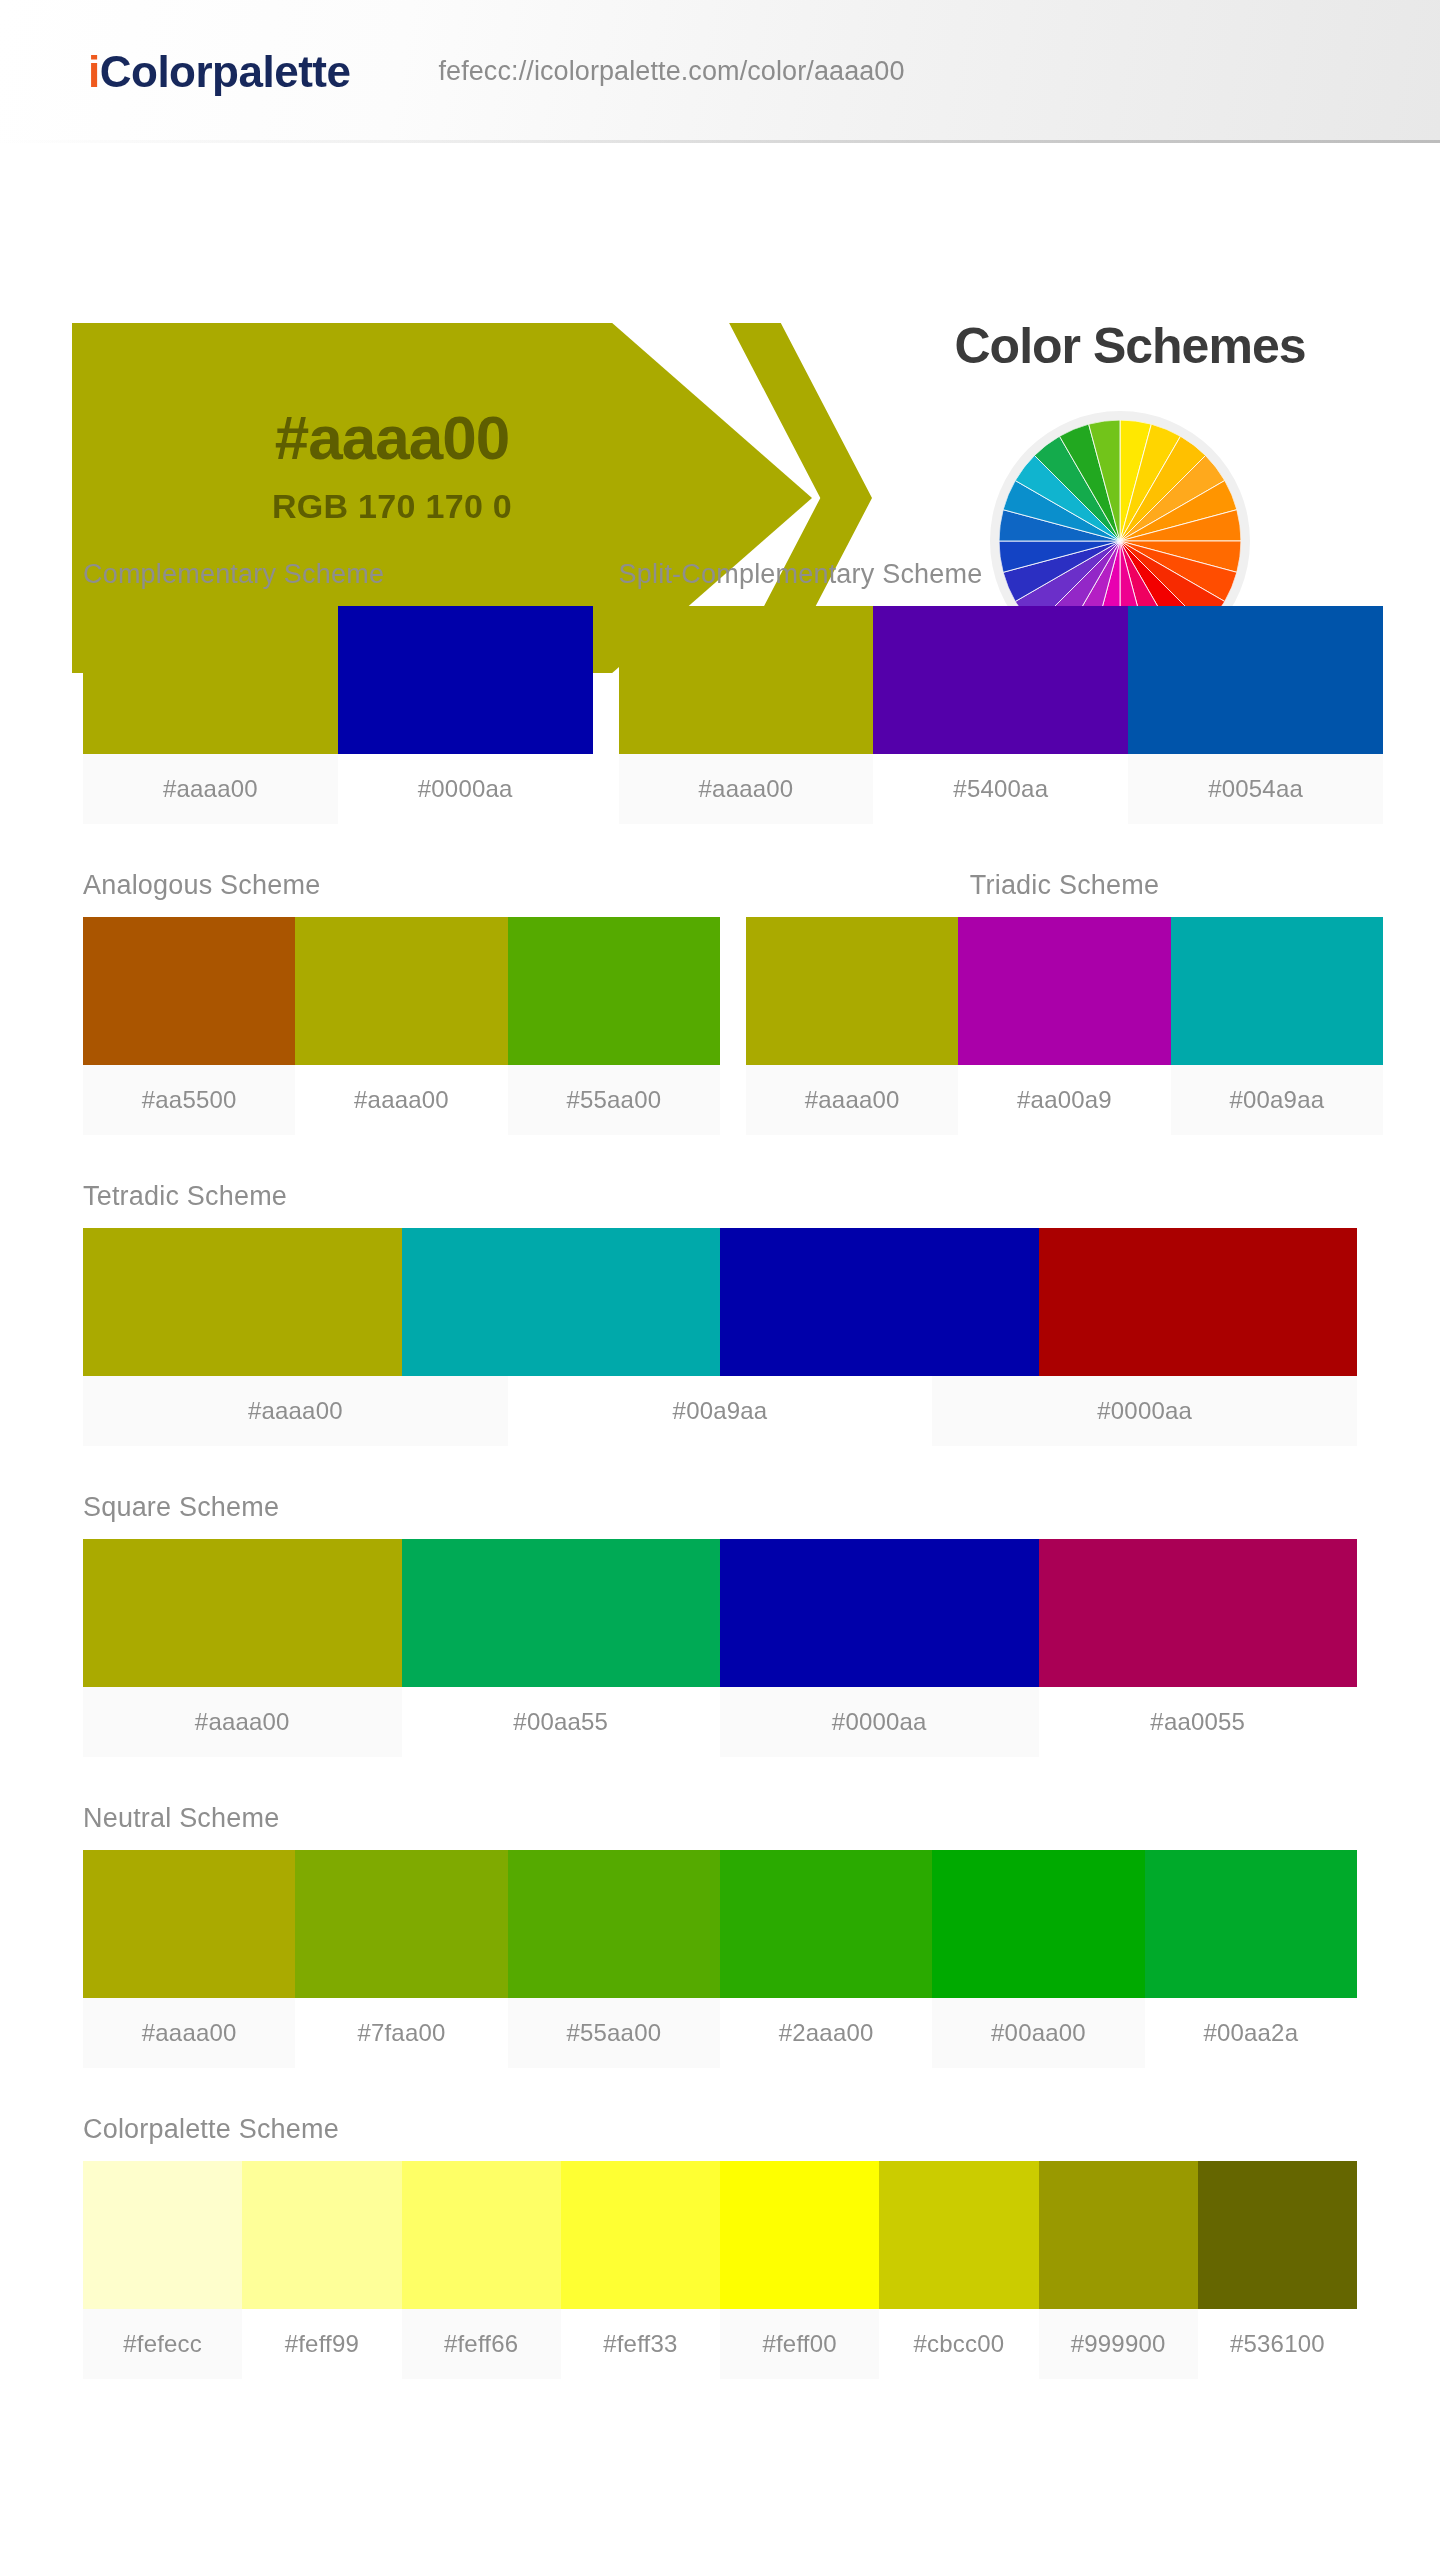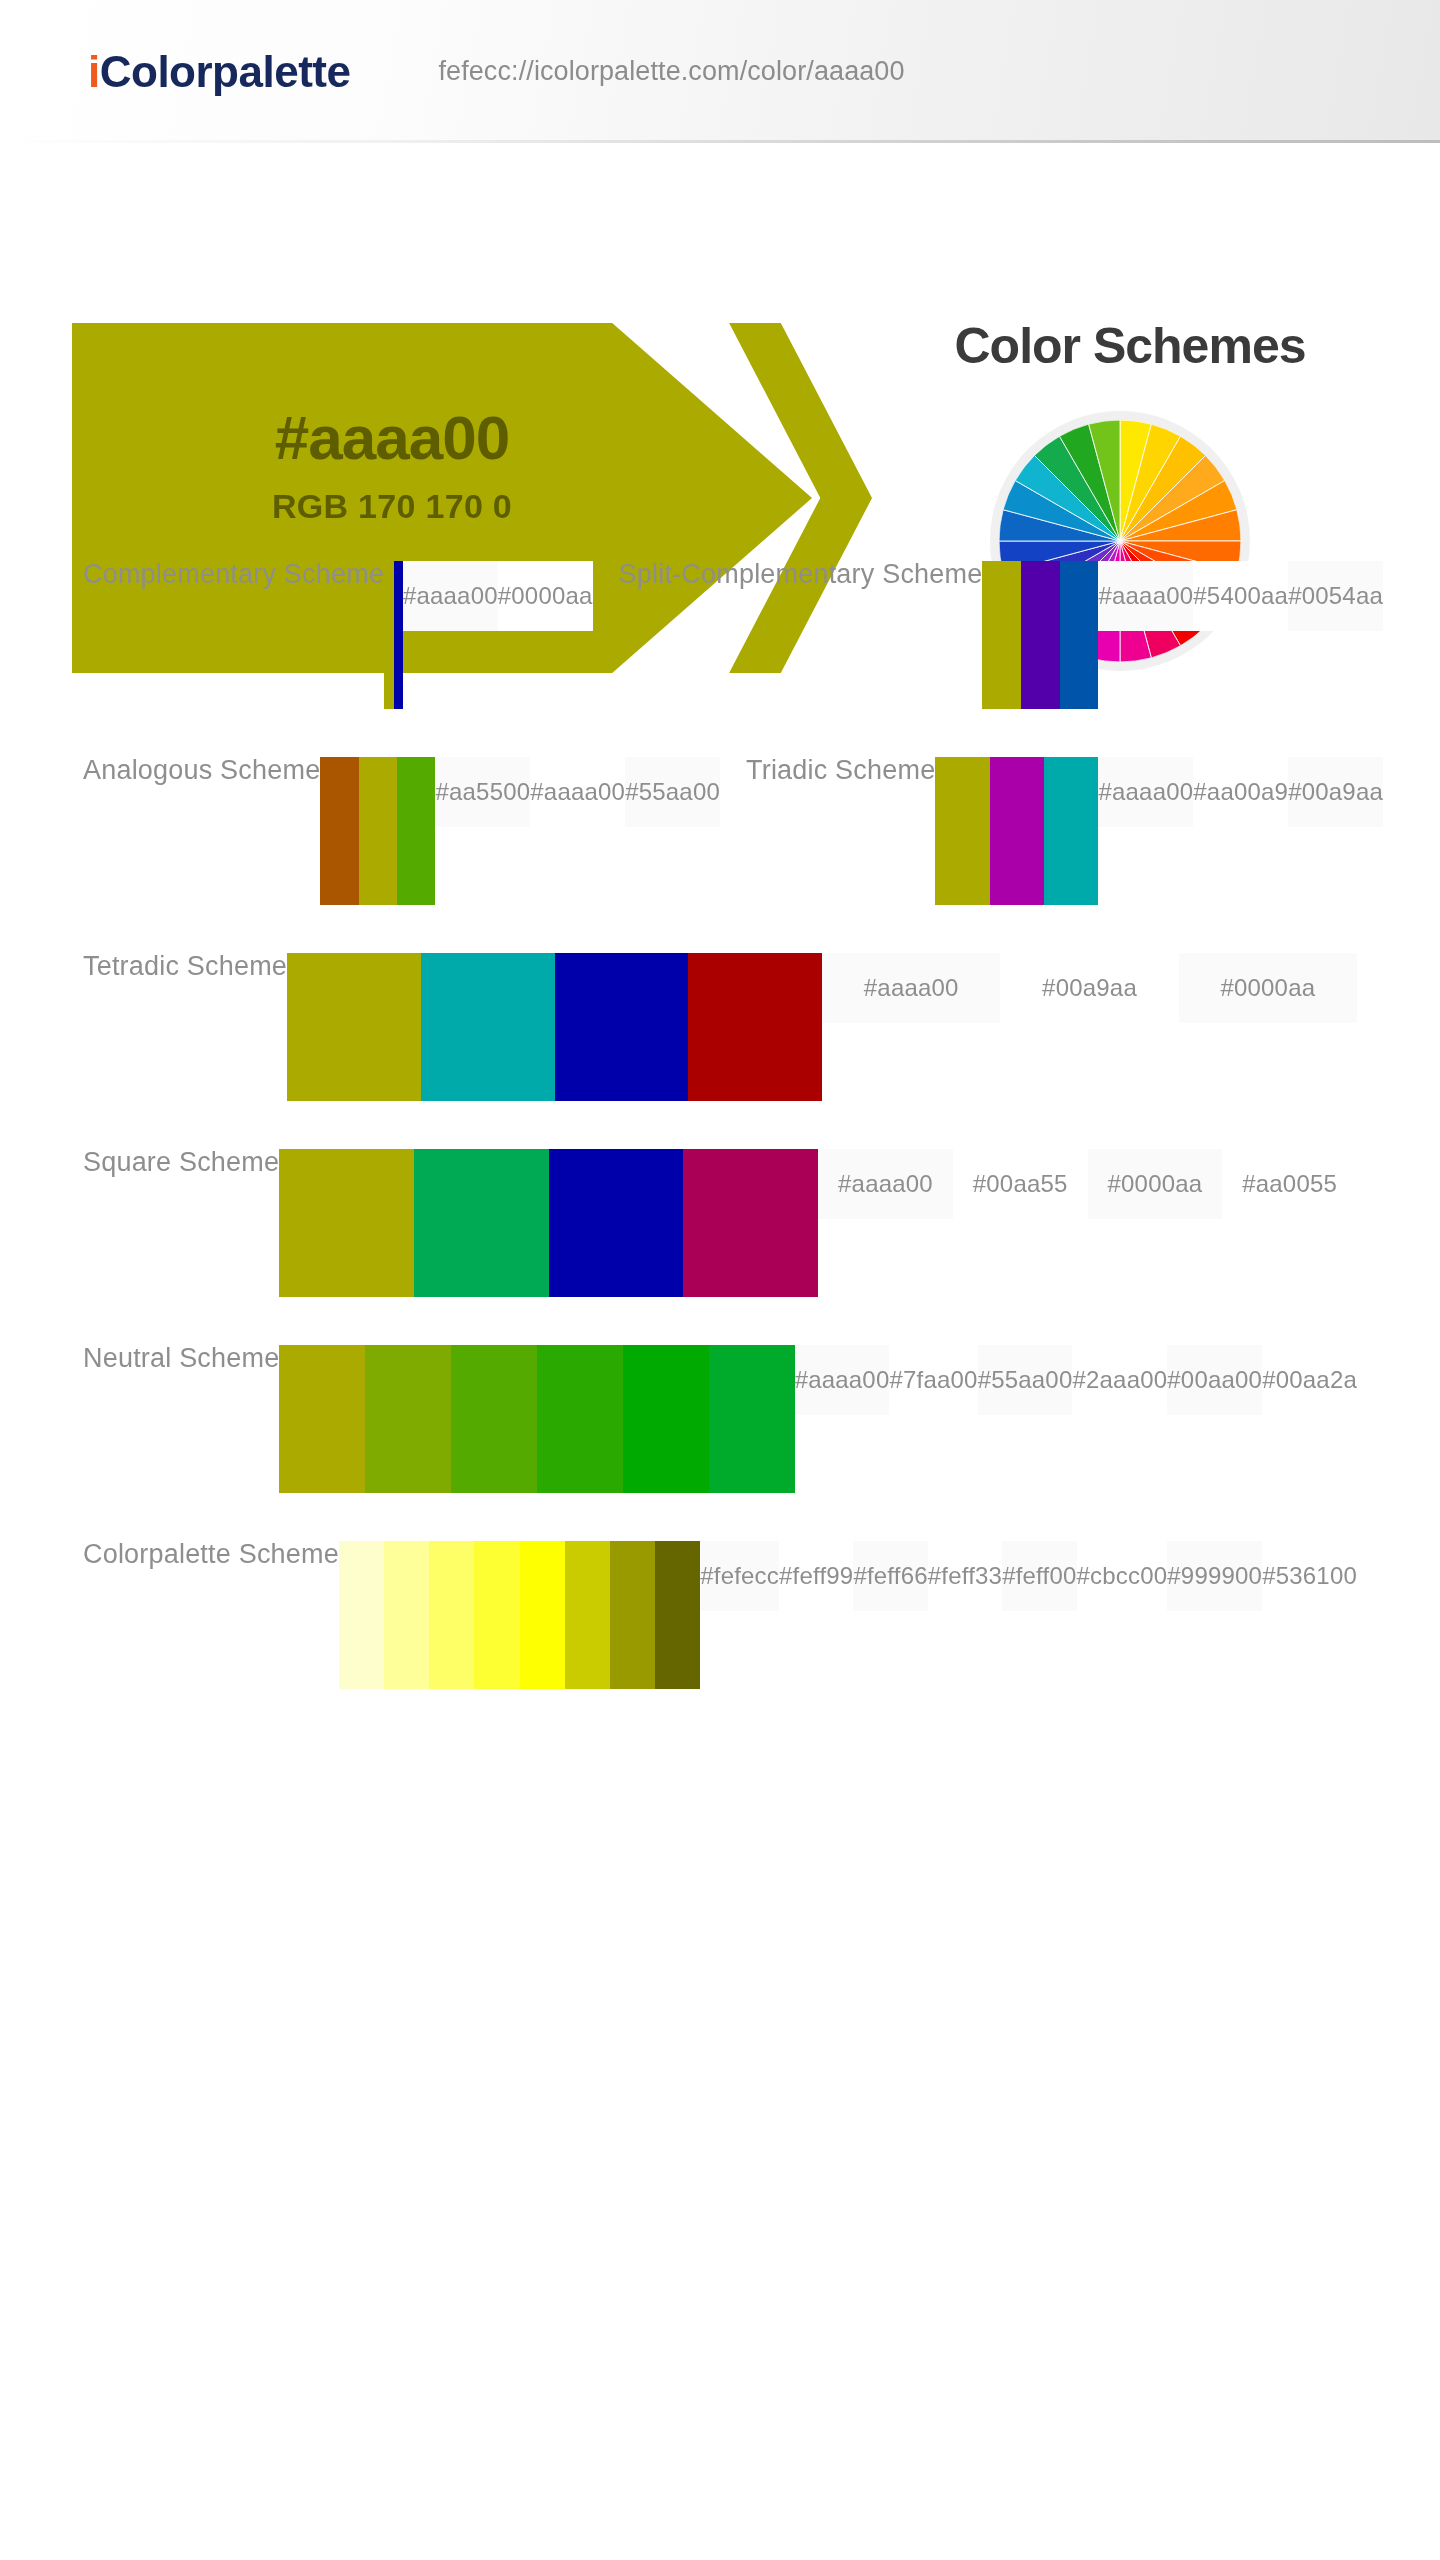--- a/index.html
+++ b/index.html
@@ -140,21 +140,21 @@
     width: 1440px;
     padding-top: 18px;
   }
   .row {
     display: flex;
     width: 1274px;
     margin: 0 auto 48px auto;
     gap: 26px;
   }
   .row.full .scheme { flex: 1 1 100%; }
-  .scheme { display: flex; flex-direction: row; }
+  .scheme { display: flex; flex-direction: column; }
   .scheme-title {
     font-size: 27px;
     color: #8e8e8e;
     font-weight: 400;
     letter-spacing: .2px;
     margin-bottom: 18px;
     line-height: 1;
     white-space: nowrap;
   }
   .swatch-strip { display: flex; width: 100%; height: 148px; }
@@ -259,21 +259,21 @@
           <div class="swatch" style="background: rgb(170, 85, 0);"></div>
           <div class="swatch" style="background: rgb(170, 170, 0);"></div>
           <div class="swatch" style="background: rgb(85, 170, 0);"></div>
         </div>
         <div class="label-strip">
           <div class="swatch-label alt">#aa5500</div>
           <div class="swatch-label">#aaaa00</div>
           <div class="swatch-label alt">#55aa00</div>
         </div>
       </section>
-      <section class="scheme" style="flex: 0 0 50%;">
+      <section class="scheme" style="flex: 0 0 50%; align-items: center;">
         <div class="scheme-title">Triadic Scheme</div>
         <div class="swatch-strip">
           <div class="swatch" style="background: rgb(170, 170, 0);"></div>
           <div class="swatch" style="background: rgb(170, 0, 169);"></div>
           <div class="swatch" style="background: rgb(0, 169, 170);"></div>
         </div>
         <div class="label-strip">
           <div class="swatch-label alt">#aaaa00</div>
           <div class="swatch-label">#aa00a9</div>
           <div class="swatch-label alt">#00a9aa</div>

